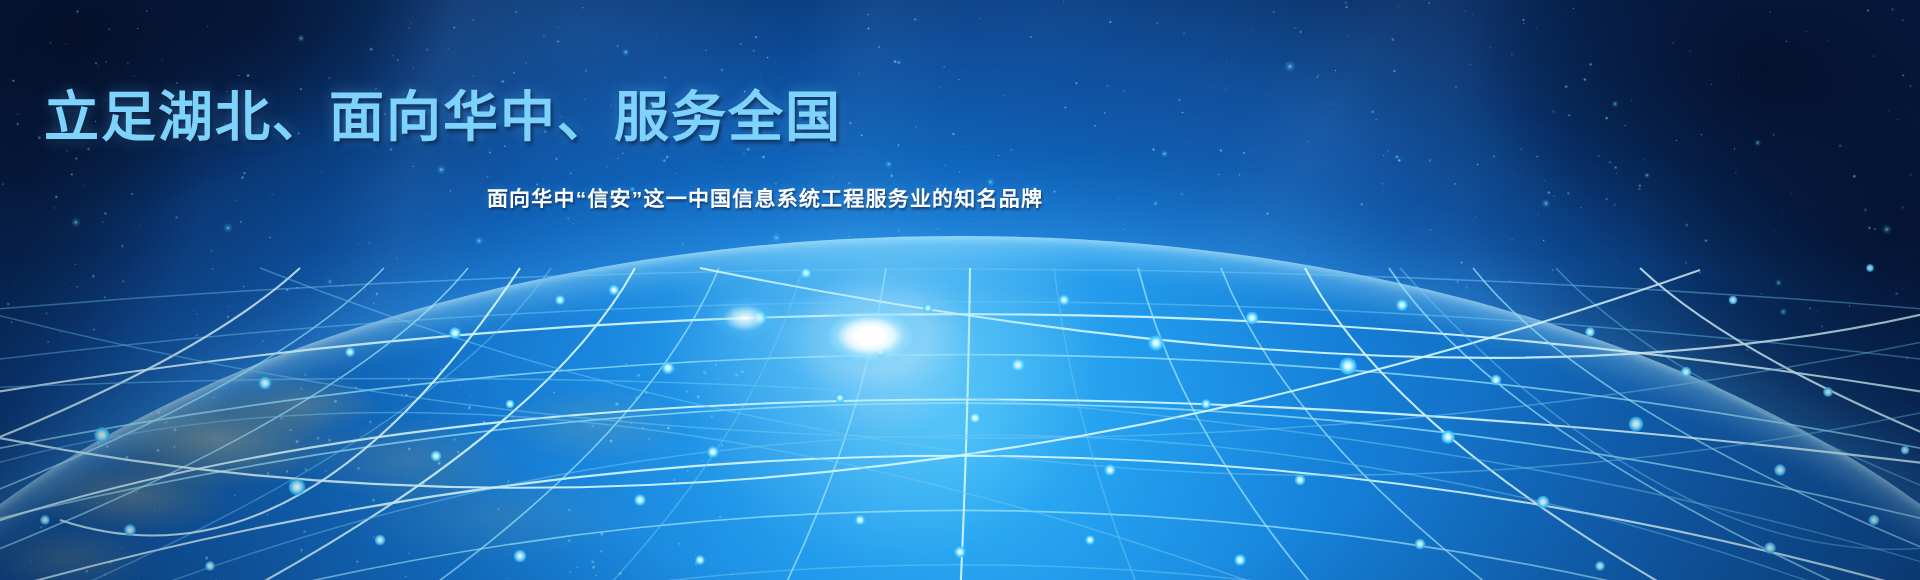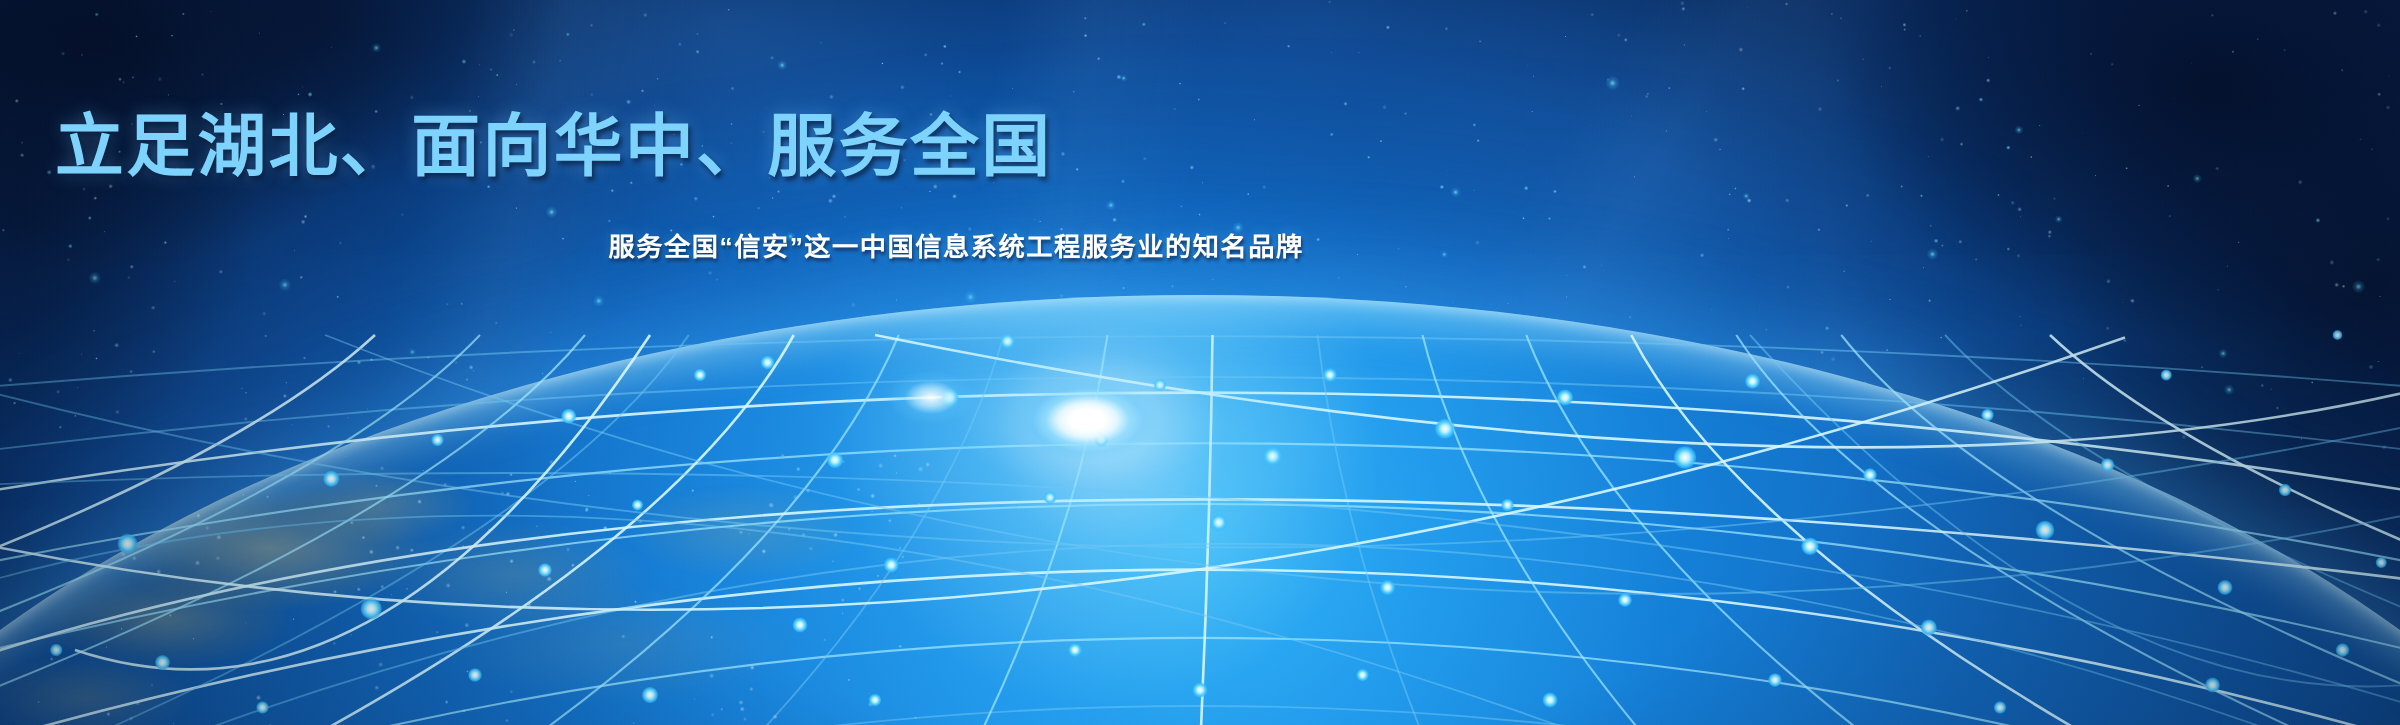--- a/index.html
+++ b/index.html
@@ -339,16 +339,16 @@
       <div class="node" style="left: 1870px; top: 268px; width: 8px; height: 8px;"></div>
     </div>
 
   <div class="hotspot"></div>
   <div class="hotspot-b"></div>
 
   <div class="layer vignette"></div>
 
   <div class="copy">
     <div class="headline">立足湖北、面向华中、服务全国</div>
-    <div class="subline">服务全国“信安”这一中国信息系统工程服务业的知名品牌</div>
+    <div class="subline">面向华中“信安”这一中国信息系统工程服务业的知名品牌</div>
   </div>
 
 </div>
 
 </body></html>

